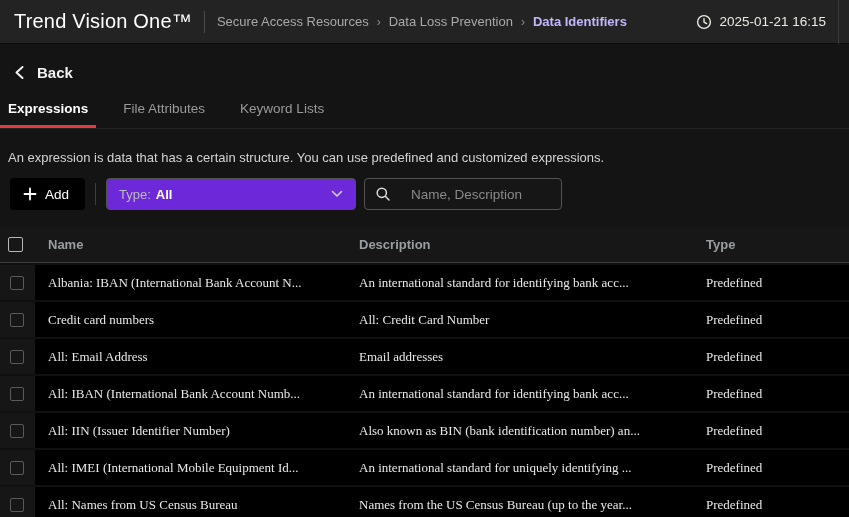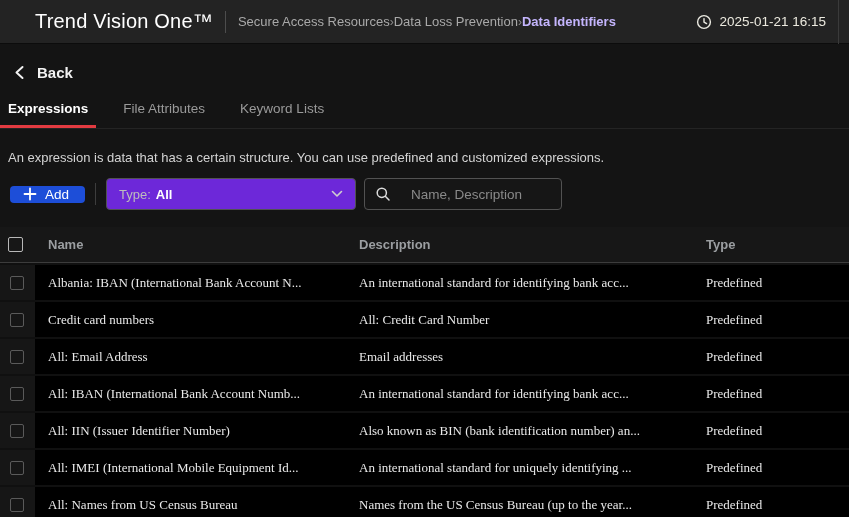--- a/index.html
+++ b/index.html
@@ -7,23 +7,23 @@
   body { font-family:"Liberation Sans", sans-serif; }
   .app{
     width:849px; height:517px; overflow:hidden; position:relative;
     background:#141414; color:#e8e8e8;
   }
   
   .topbar{
     height:44px; background:#232323; display:flex; align-items:center;
     padding-left:14px; border-bottom:1px solid #0c0c0c;
   }
-  .brand{ font-size:20px; font-weight:500; color:#ffffff; letter-spacing:.2px; white-space:nowrap;margin-left:21px; }
+  .brand{ font-size:20px; font-weight:500; color:#ffffff; letter-spacing:.2px; white-space:nowrap; }
   .topbar-divider{ width:1px; height:22px; background:#4d4d4d; margin:0 12px 0 12px; }
-  .breadcrumb{ display:flex; align-items:flex-end; font-size:13px; color:#a9a9a9; white-space:nowrap; }
+  .breadcrumb{ display:flex; align-items:flex-end; gap:8px; font-size:13px; color:#a9a9a9; white-space:nowrap; }
   .breadcrumb .sep{ color:#8a8a8a; font-size:12px; }
   .breadcrumb .crumb{ color:#a9a9a9; cursor:pointer; }
   .breadcrumb .crumb.current{ color:#c4b5fd; font-weight:600; }
   .topbar-spacer{ flex:1; }
   .time-display{ display:flex; align-items:center; gap:7px; font-size:13.5px; color:#eceadf; margin-right:12px; }
   .topbar-end-divider{ width:1px; height:44px; background:#3a3a3a; margin-right:10px; }
   
   .back-row{
     display:flex; align-items:center; gap:11px; margin:14px 0 0 13px;
     height:28px; cursor:pointer; width:max-content;
@@ -34,22 +34,22 @@
   .tab{
     padding:8px 8px 9px 8px; margin-right:19px; font-size:13.5px; color:#9a9a9a;
     border-bottom:3px solid transparent; cursor:pointer; white-space:nowrap;
   }
   .tab.active{ color:#ffffff; font-weight:600; border-bottom-color:#e23b41; }
   
   .intro{ margin:21px 0 0 8px; font-size:13px; color:#d4d4d4; }
   
   .toolbar{ display:flex; align-items:center; margin:13px 0 0 10px; height:32px; }
   .add-btn{
-    display:flex; align-items:center; gap:8px; background:#1d4ed8; color:#ffffff;
-    border:none; border-radius:4px; height:17px; padding:0 16px 0 13px;
+    display:flex; align-items:center; gap:8px; background:#000000; color:#ffffff;
+    border:none; border-radius:4px; height:32px; padding:0 16px 0 13px;
     font-size:13.5px; font-family:inherit; cursor:pointer;
   }
   .toolbar-divider{ width:1px; height:22px; background:#3d3d3d; margin:0 10px; }
   .type-select{
     width:250px; height:32px; border:1px solid #525252; border-radius:4px;
     display:flex; align-items:center; padding:0 12px; cursor:pointer; background:#6d28d9;
   }
   .type-select .label{ font-size:13px; color:#bdbdbd; margin-right:5px; }
   .type-select .value{ font-size:13px; color:#ffffff; font-weight:600; }
   .type-select .chev{ margin-left:auto; display:flex; }

